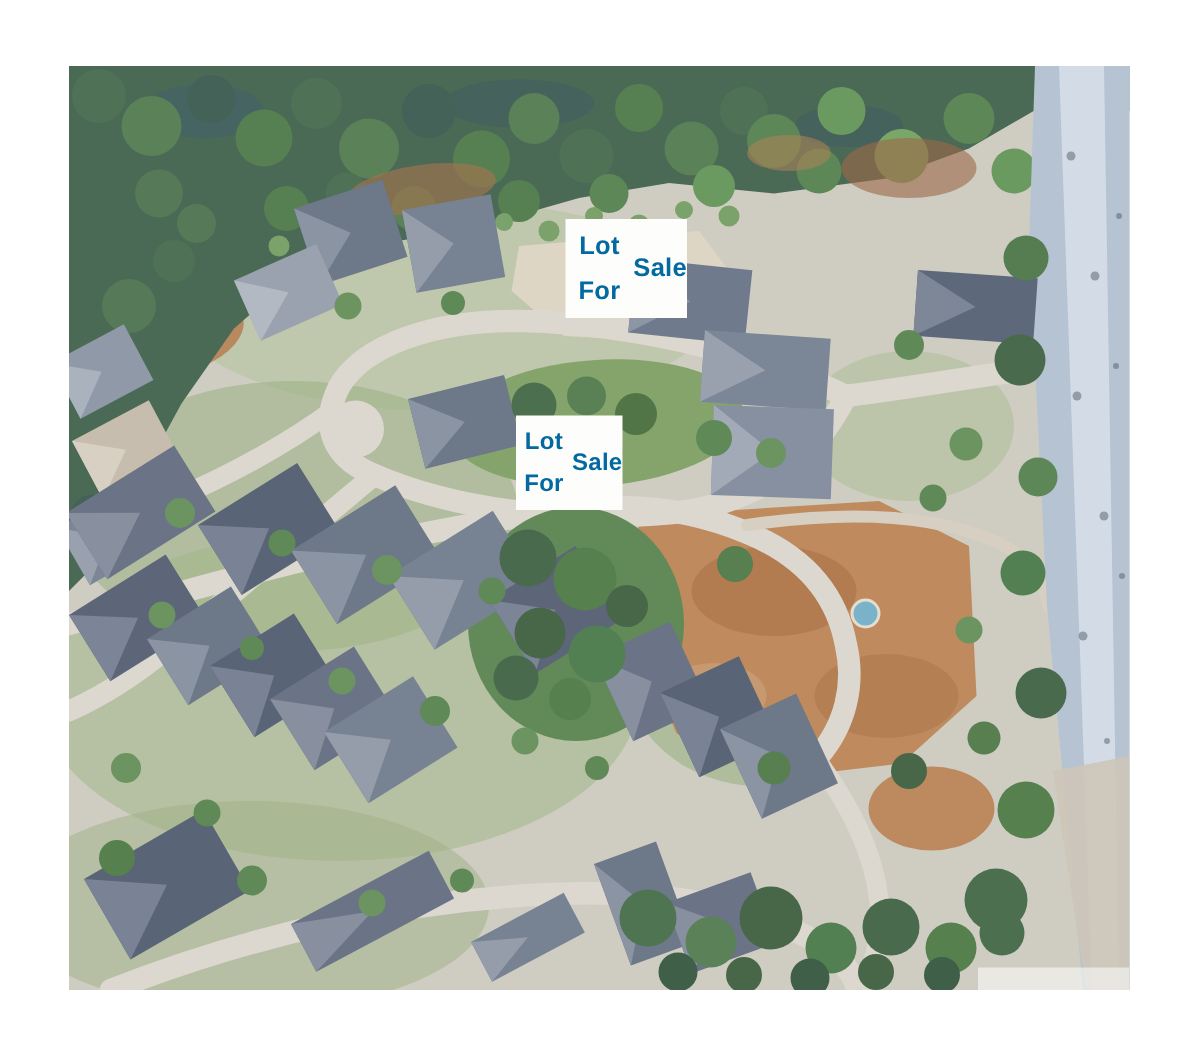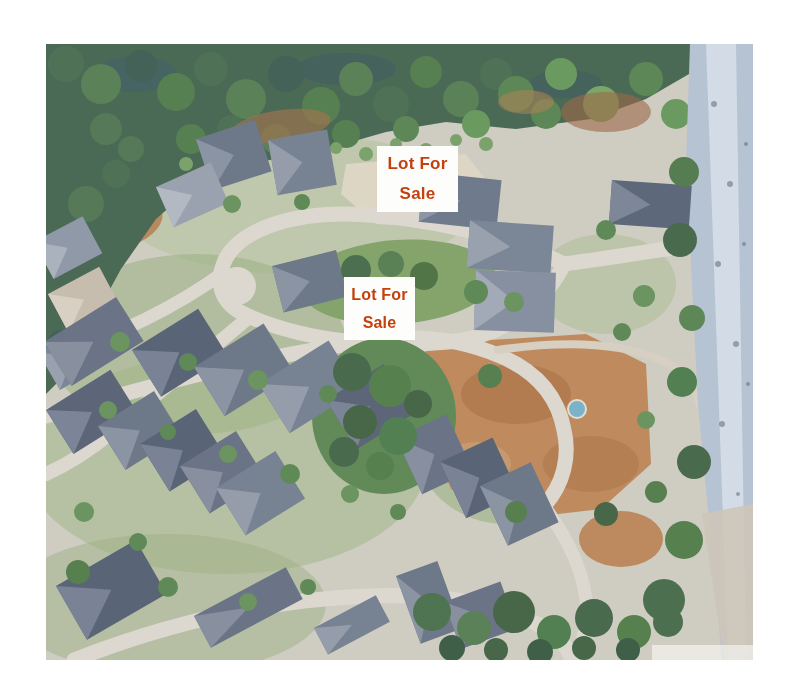--- a/index.html
+++ b/index.html
@@ -8,23 +8,23 @@
     background:#ffffff;
     font-family:"Liberation Sans", sans-serif;
   }
   .photo {
     position:absolute; left:46px; top:44px; width:707px; height:616px;
     background:#cfcdc2;
   }
   .photo svg { display:block; width:707px; height:616px; }
   .sale-label {
     position:absolute;
-    display:flex; flex-direction:column; align-items:center; justify-content:center;
+    display:flex; align-items:center; justify-content:center;
     background:#fdfdfc;
-    color:#c2410c;
+    color:#0369a1;
     font-weight:bold;
     text-align:center;
     letter-spacing:0.2px;
   }
   .sale-label .line { display:block; }
   .sale-label.l1 { left:331px; top:102px; width:81px; height:66px; font-size:17px; line-height:30px; }
   .sale-label.l2 { left:298px; top:233px; width:71px; height:63px; font-size:16px; line-height:28px; }
 </style>
 </head>
 <body>

